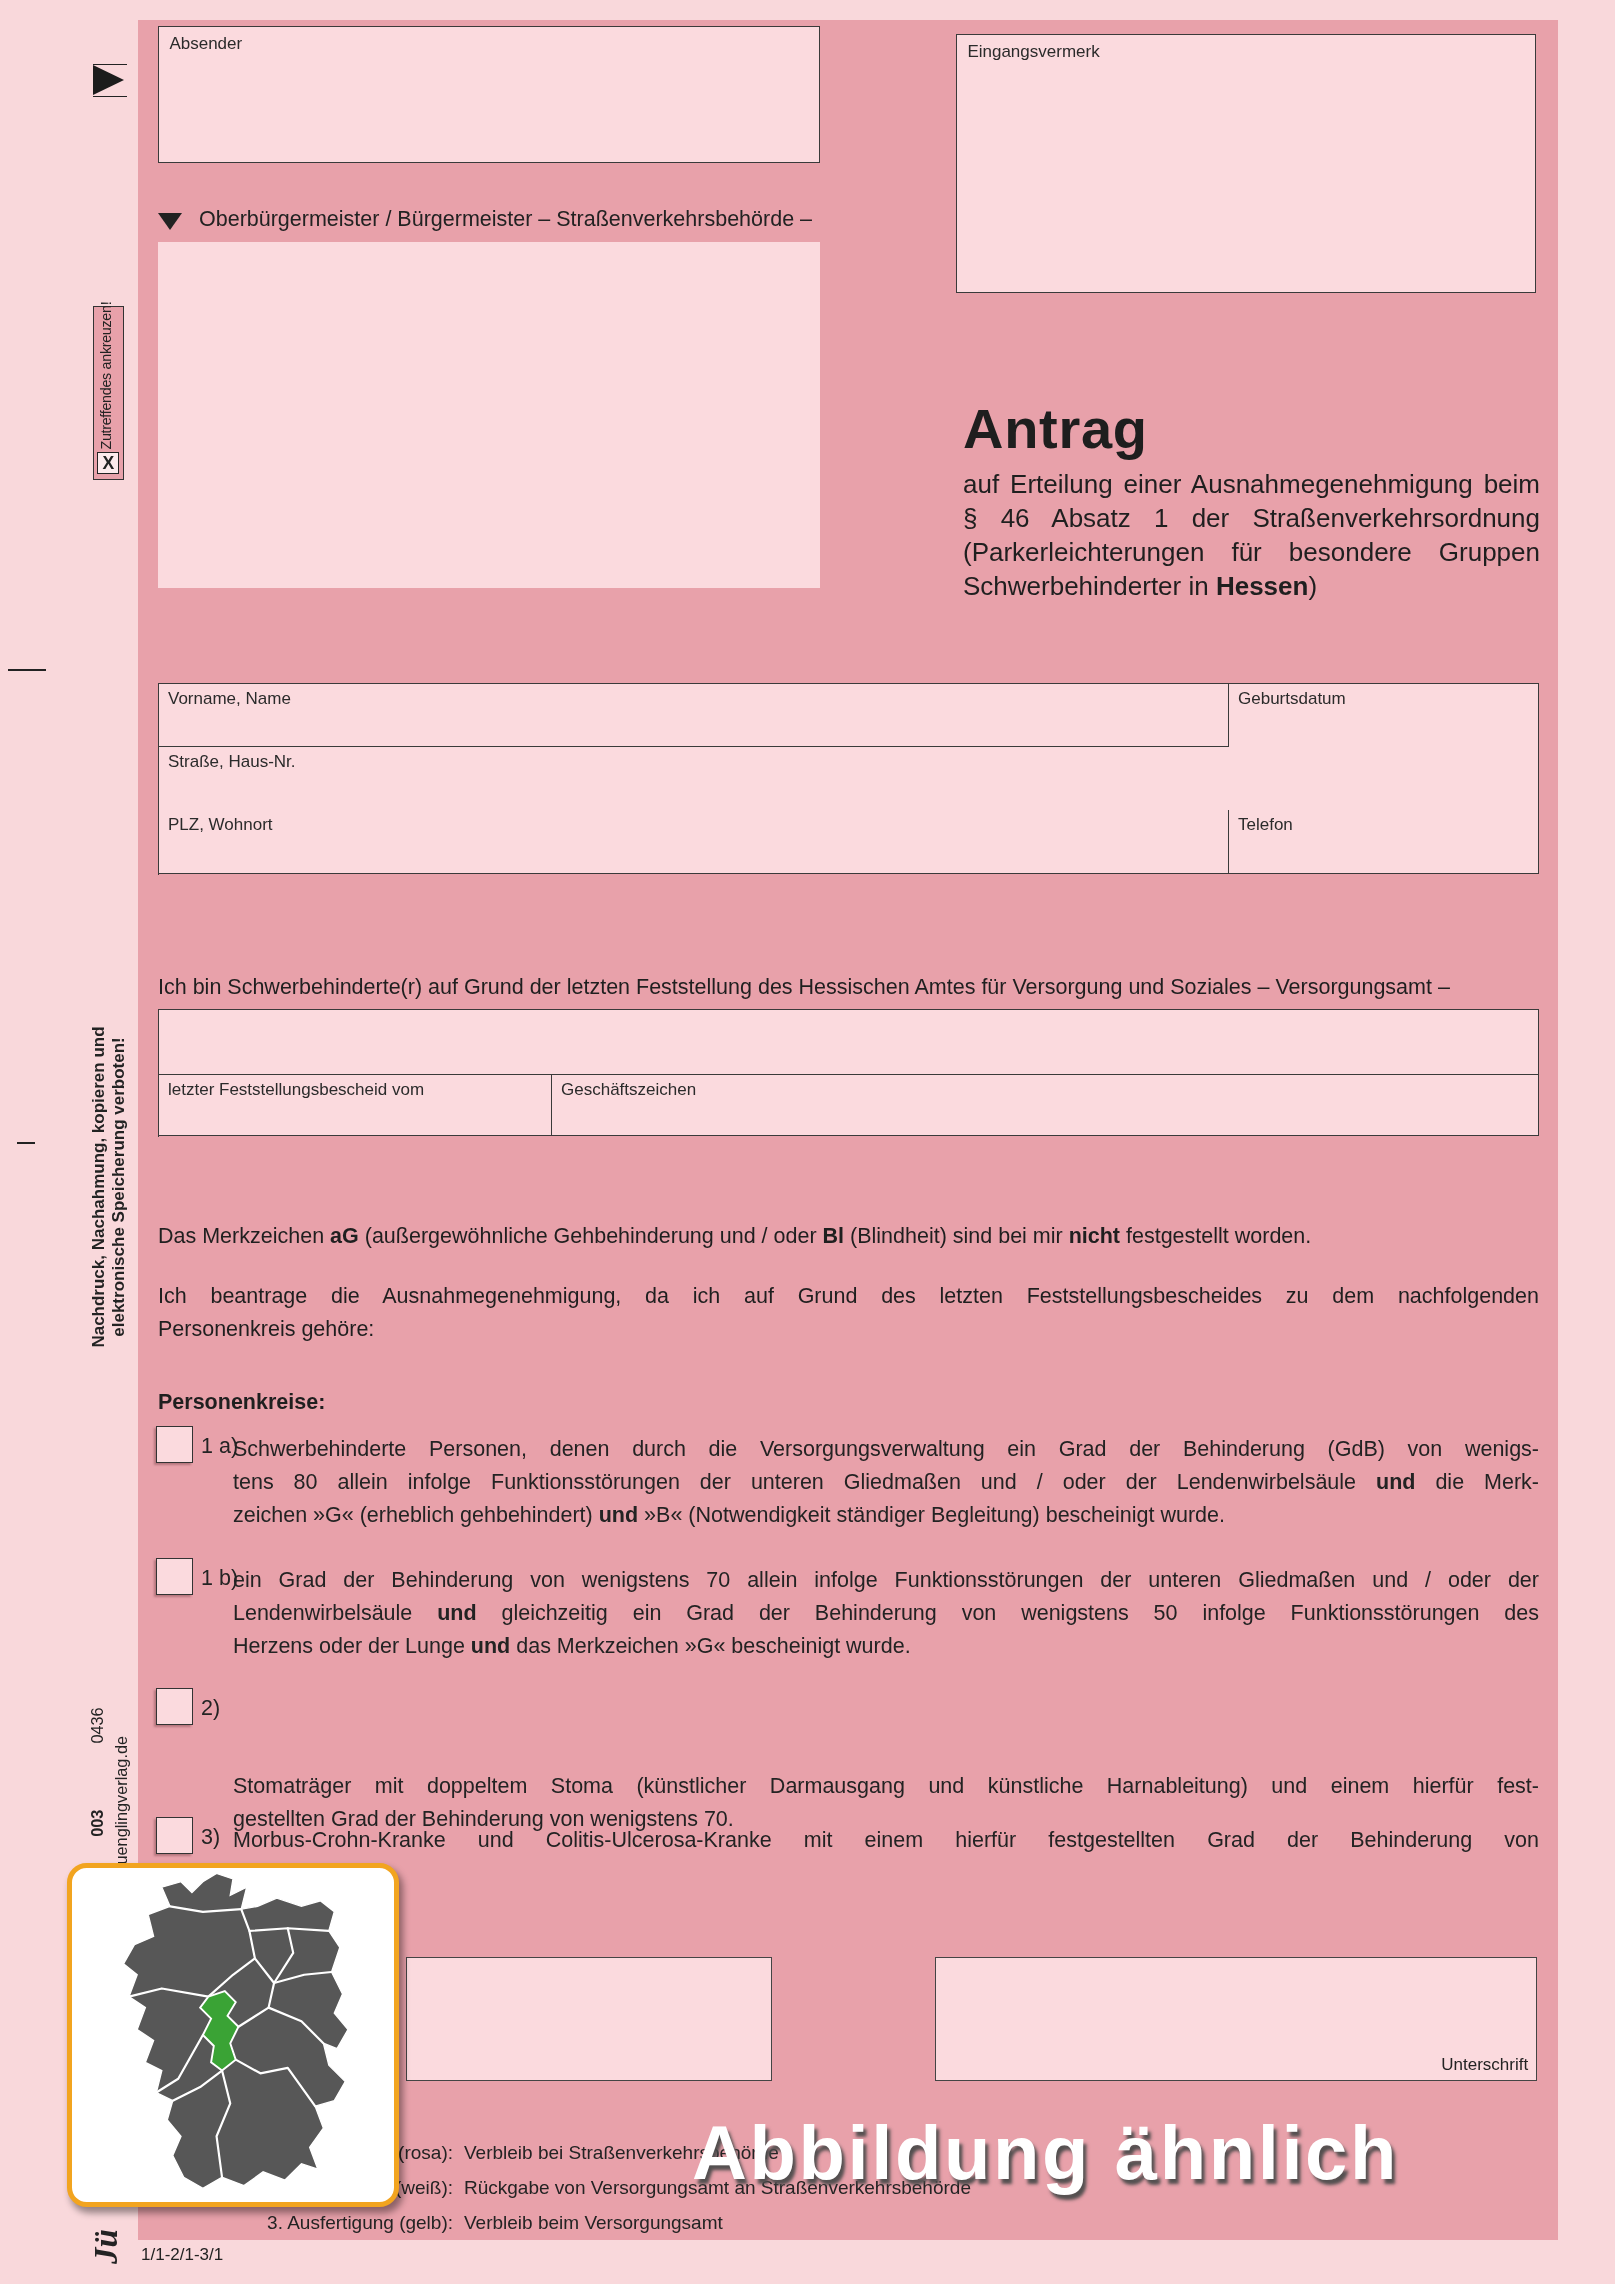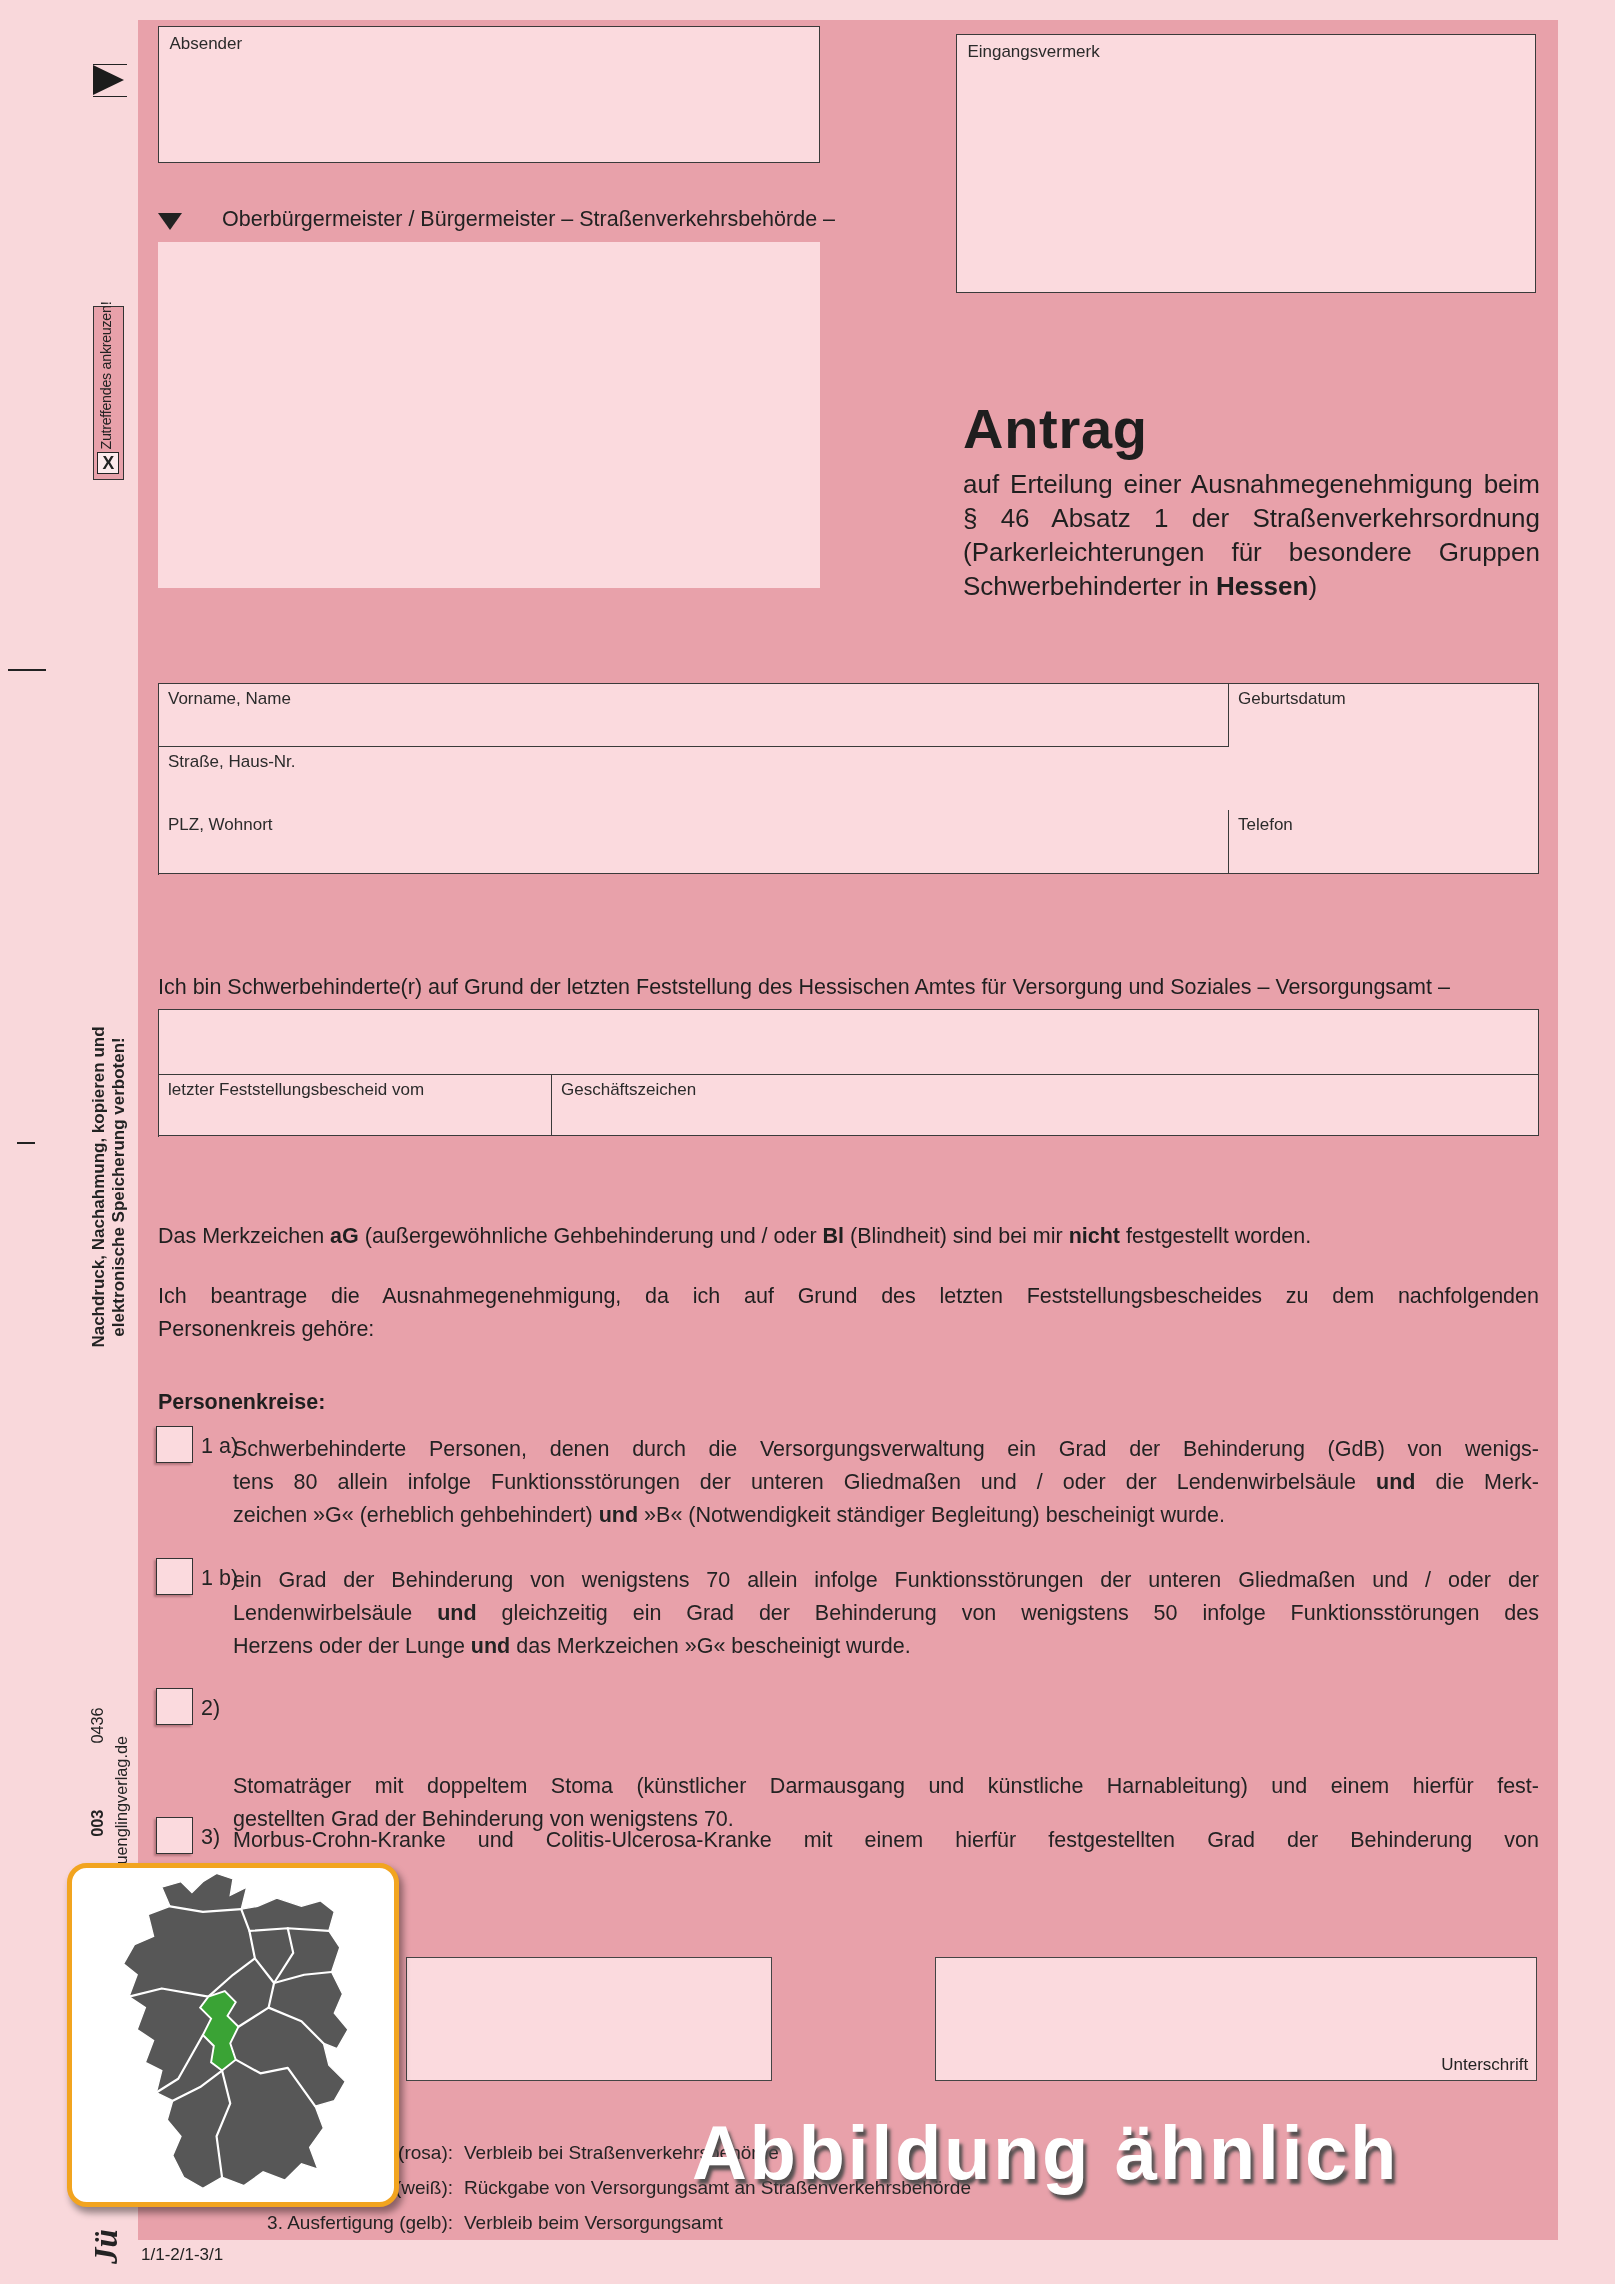--- a/index.html
+++ b/index.html
@@ -8,21 +8,21 @@
   .panel{position:absolute;left:138px;top:19.6px;width:1420px;height:2220px;background:#e8a1aa;}
   .field{position:absolute;background:#fbdade;border:1.3px solid #3a3a3a;box-sizing:border-box;}
   .flabel{font-size:17px;color:#2b2b2b;padding:6.5px 0 0 10.4px;}
   
   .mark-line{position:absolute;height:1.3px;background:#222;}
   .tri-right{position:absolute;left:93px;top:65px;width:0;height:0;
              border-top:15.6px solid transparent;border-bottom:15.6px solid transparent;border-left:31px solid #1c1c1c;}
   
   .tri-down{position:absolute;left:158px;top:213px;width:0;height:0;
             border-left:12.4px solid transparent;border-right:12.4px solid transparent;border-top:17px solid #222;}
-  .authority{position:absolute;left:199px;top:207px;width:717px;font-size:21.5px;color:#222;margin-left:23px;}
+  .authority{position:absolute;left:199px;top:207px;width:717px;font-size:21.5px;color:#222;}
   
   .h1{position:absolute;left:963px;top:396px;font-size:56px;font-weight:bold;color:#1e1e1e;letter-spacing:0.7px;}
   .subtitle{position:absolute;left:963px;top:467px;width:577px;font-size:26px;line-height:34px;color:#1f1f1f;}
   
   .vrot{transform:rotate(-90deg);transform-origin:center center;}
   .check-note-box{position:absolute;left:93px;top:306px;width:31px;height:174px;background:#e8a1aa;
                   border:1.3px solid #333;box-sizing:border-box;}
   .check-note-text{position:absolute;left:-54px;top:63px;width:137px;height:22px;font-size:14.3px;letter-spacing:-0.3px;
                    text-align:center;white-space:nowrap;}
   .demo-check{position:absolute;left:3.3px;top:145px;width:22px;height:22px;background:#fceaec;border:1.3px solid #222;

